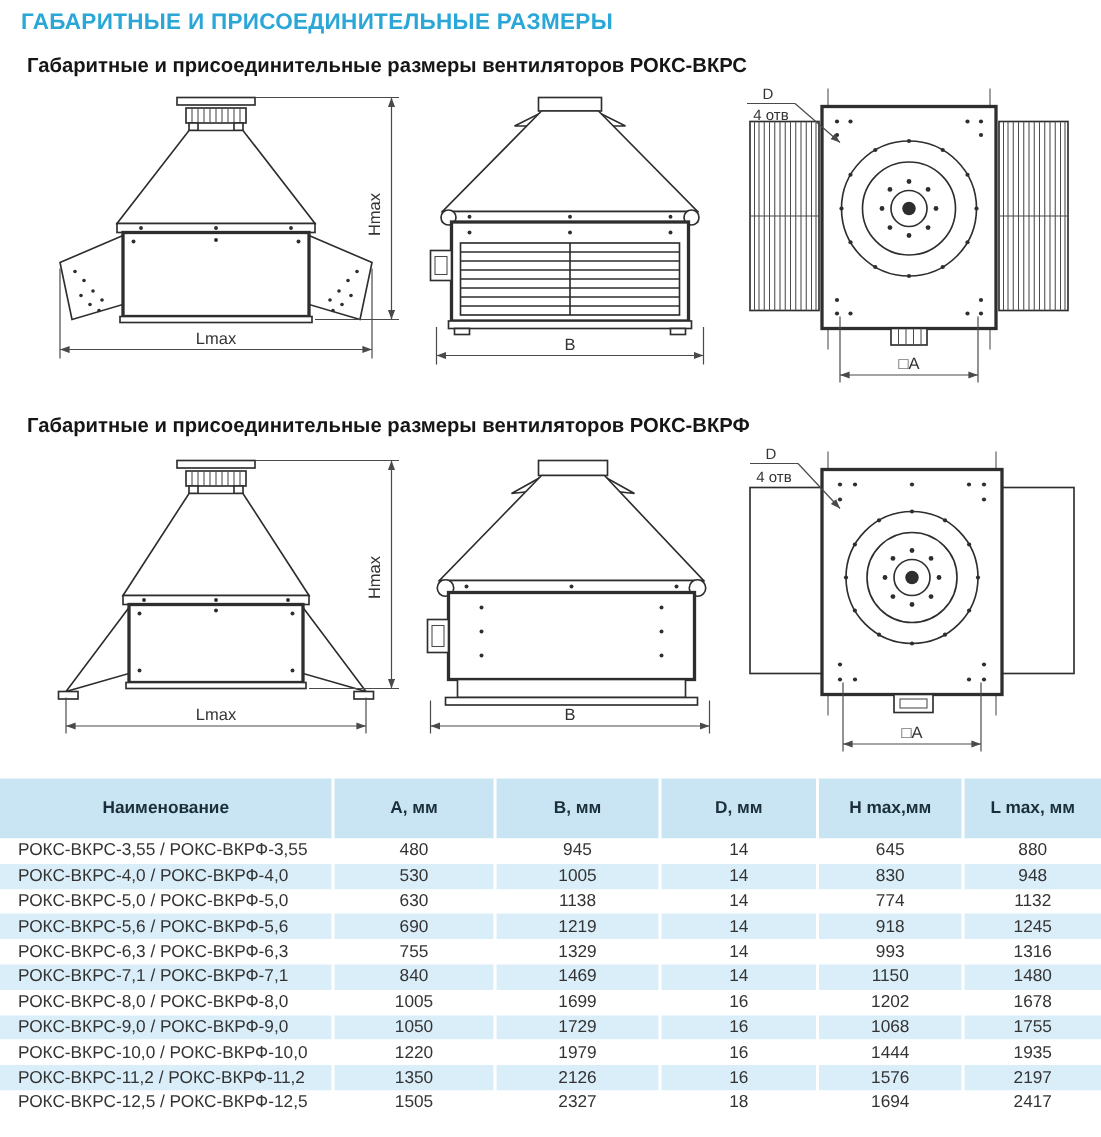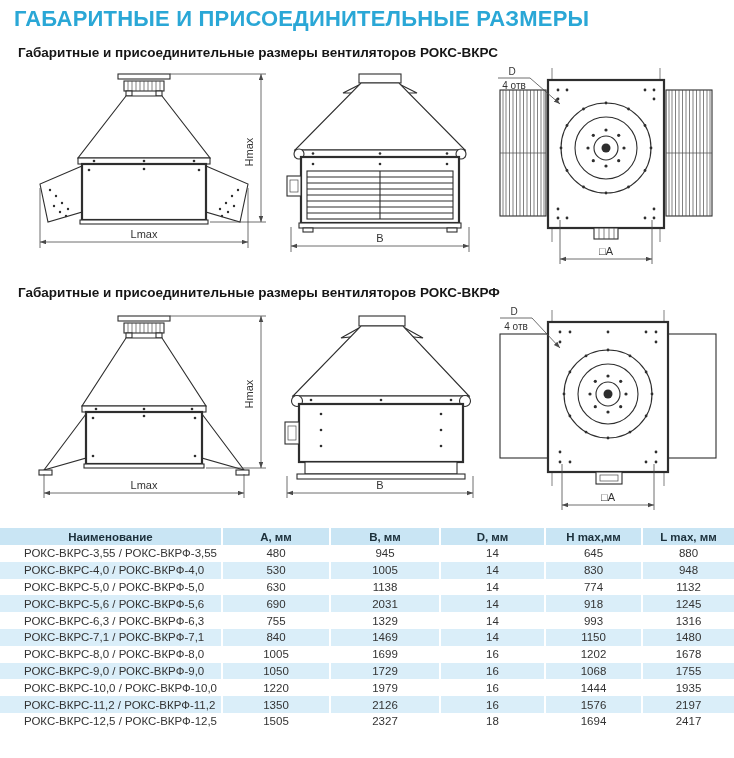--- a/index.html
+++ b/index.html
@@ -2,21 +2,21 @@
 <html><head>
 <meta charset="utf-8">
 <style>
   * { margin:0; padding:0; box-sizing:border-box; }
   html,body { background:#fff; }
   body {
     width:734px; height:758px; overflow:hidden; position:relative;
     font-family:"Liberation Sans", sans-serif; color:#1c1c1c;
   }
   .page-title {
-    margin:6px 0 0 14px; font-size:22px; font-weight:bold;
+    margin:6px 0 0 14px; font-size:15px; font-weight:bold;
     color:#2aa7d6; letter-spacing:.2px;
   }
   .section-subtitle {
     margin:13px 0 2px 18px; font-size:13.5px; font-weight:bold; color:#161616;
   }
   .drawings-row {
     display:flex; align-items:flex-start; justify-content:space-between;
     padding:2px 4px 0 6px;
   }
   .drawings-row svg { display:block; }
@@ -28,27 +28,27 @@
   .dot  { fill:#2e2e2e; stroke:none; }
   .dim  { stroke:#4a4a4a; stroke-width:.8; fill:none; }
   .dimtxt { font-size:11px; fill:#333; }
   .leadtxt { font-size:10px; fill:#333; }
   
   table.dim-table {
     width:734px; border-collapse:collapse; table-layout:fixed; margin-top:10px;
   }
   table.dim-table th {
     background:#c9e5f4; color:#1b2f3a; font-size:11.5px; font-weight:bold;
-    height:17px; text-align:center; vertical-align:middle;
+    height:40px; text-align:center; vertical-align:middle;
   }
   table.dim-table td {
     font-size:11.5px; color:#333; height:16.8px; text-align:center;
     vertical-align:middle; padding:0;
   }
-  table.dim-table td.name { text-align:left; padding-left:24px; }
+  table.dim-table td.name { text-align:left; padding-left:12px; }
   table.dim-table th + th, table.dim-table td + td { border-left:2px solid #fff; }
   table.dim-table tbody tr:nth-child(even) { background:#daeef9; }
   table.dim-table tbody tr:nth-child(odd)  { background:#ffffff; }
 </style>
 </head>
 <body>
 
 <svg width="0" height="0" style="position:absolute">
   <defs>
     <marker id="ah" orient="auto-start-reverse" markerWidth="9" markerHeight="7" refX="8" refY="3">
@@ -374,21 +374,21 @@
         <td class="name">РОКС-ВКРС-5,0 / РОКС-ВКРФ-5,0</td>
         <td>630</td>
         <td>1138</td>
         <td>14</td>
         <td>774</td>
         <td>1132</td>
       </tr>
     <tr>
         <td class="name">РОКС-ВКРС-5,6 / РОКС-ВКРФ-5,6</td>
         <td>690</td>
-        <td>2031</td>
+        <td>1219</td>
         <td>14</td>
         <td>918</td>
         <td>1245</td>
       </tr>
     <tr>
         <td class="name">РОКС-ВКРС-6,3 / РОКС-ВКРФ-6,3</td>
         <td>755</td>
         <td>1329</td>
         <td>14</td>
         <td>993</td>

